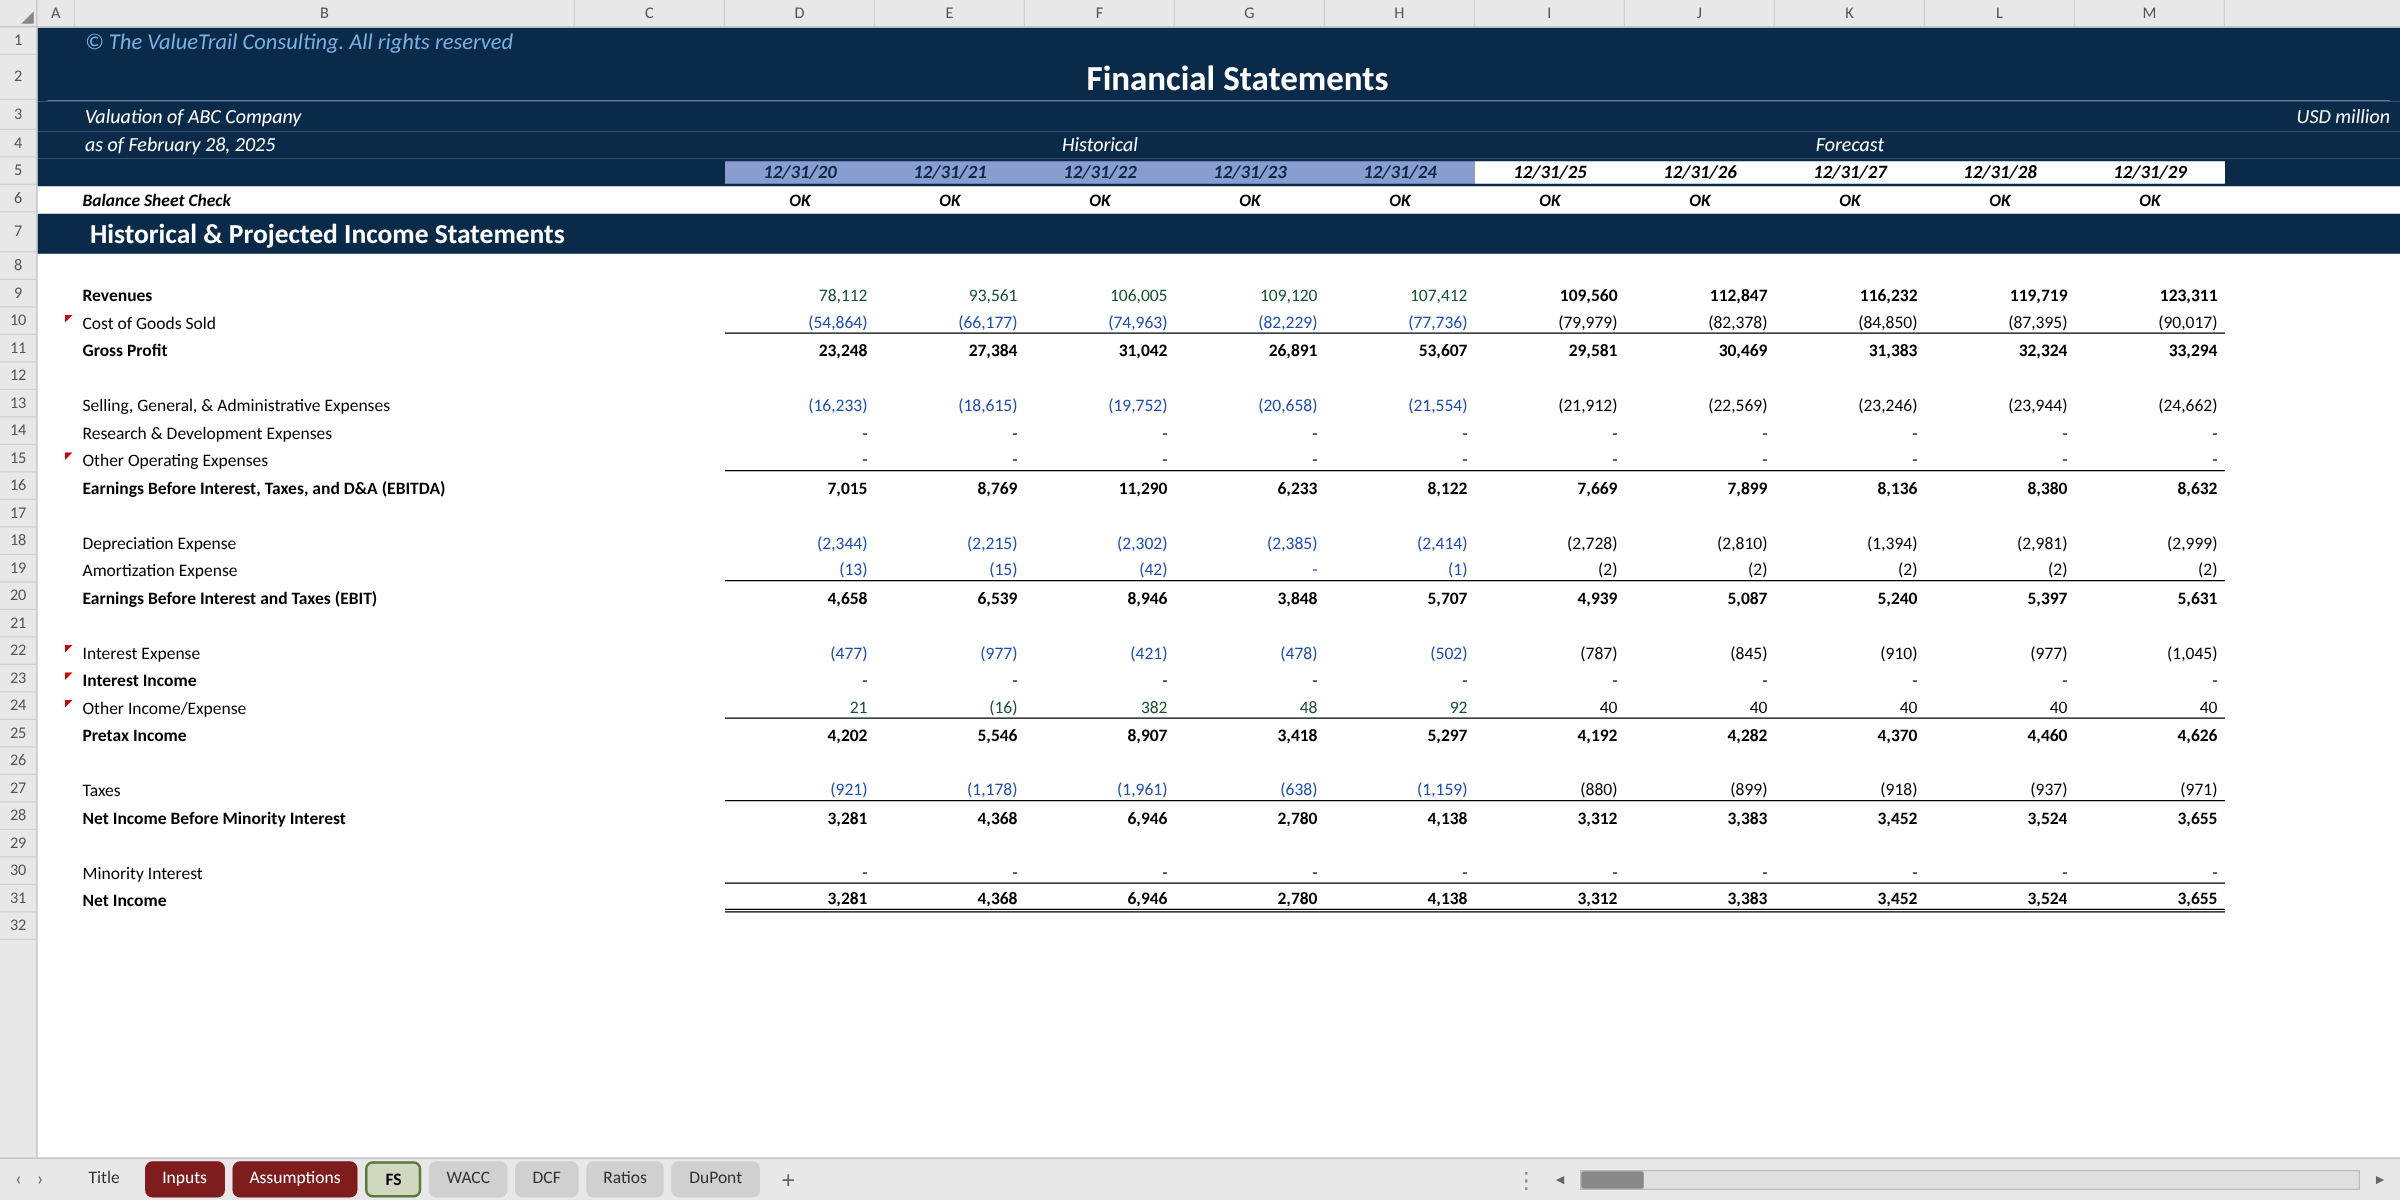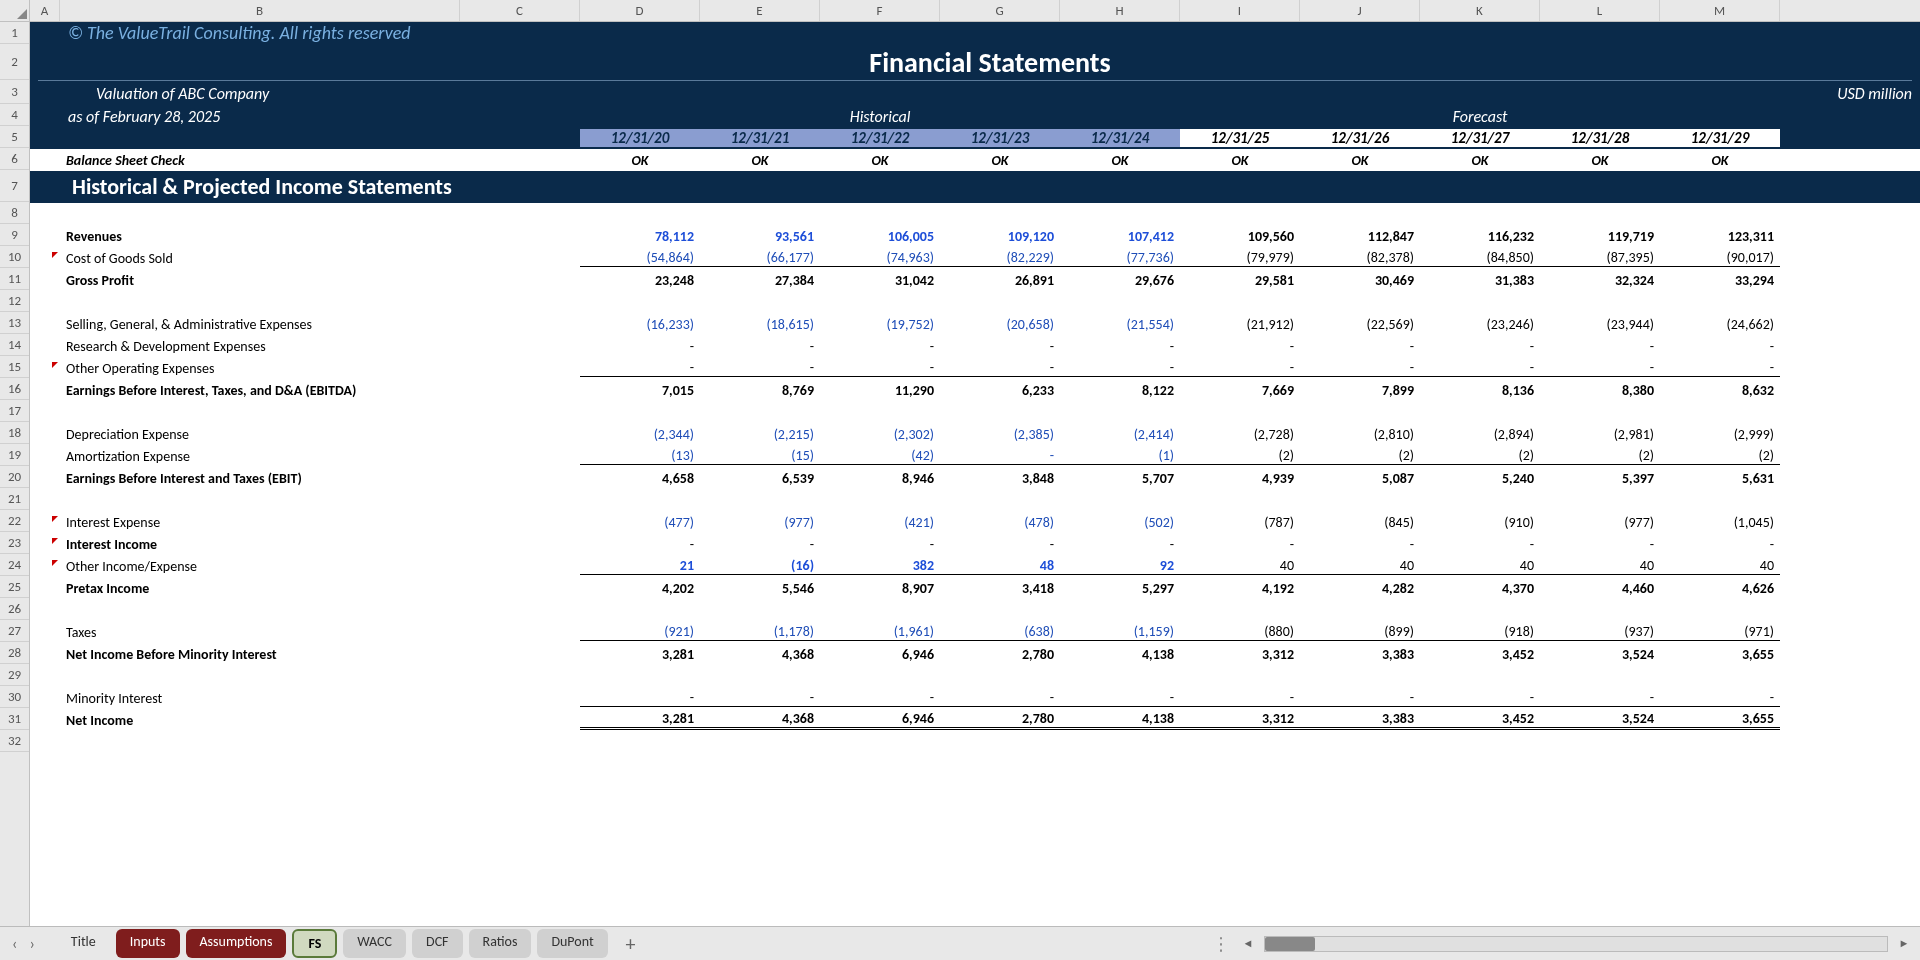--- a/index.html
+++ b/index.html
@@ -24,21 +24,21 @@
 .title-big{font-size:28px;font-weight:bold;text-align:center;width:100%;padding:4px 0}
 .sub{font-style:italic;font-size:16px;padding-left:8px}
 .usd{font-style:italic;font-size:16px;text-align:right;padding-right:8px}
 .period-label{font-style:italic;font-size:16px;text-align:center}
 .date-cell{font-weight:bold;font-style:italic;text-align:center;font-size:15px}
 .hist{background:#8a9dd0;color:#0a2a4a}
 .fcst{background:#fff;color:#000}
 .ok{font-weight:bold;font-style:italic;text-align:center}
 .section-hdr{background:#0a2a4a;color:#fff;font-size:22px;font-weight:bold;padding-left:8px;height:32px;line-height:32px}
 .bold{font-weight:bold}
-.blue{color:#1d4ed8;font-weight:700}
+.blue{color:#14532d;font-weight:400}
 .neg-blue{color:#1e4db7}
 .bb{border-bottom:1px solid #000}
 .bbd{border-bottom:3px double #000}
 .red-tri{position:relative}
 .red-tri::before{content:'';position:absolute;left:-8px;top:2px;width:0;height:0;border-top:6px solid #c00;border-right:6px solid transparent}
 .sheet-tabs{height:34px;background:#e8e8e8;display:flex;align-items:center;border-top:1px solid #bbb;padding:0 8px;gap:6px}
 .nav-arrows{display:flex;gap:4px;margin-right:12px}
 .nav-arrow{font-size:16px;color:#666;cursor:pointer;padding:0 4px}
 .tab{padding:4px 14px;border-radius:6px;font-size:14px;cursor:pointer;background:#d0d0d0;color:#333}
 .tab.dark{background:#7f1d1d;color:#fff}
@@ -114,21 +114,21 @@
             <div style="width: 30px; flex-shrink: 0;"></div>
             <div class="copyright" style="flex: 1 1 0%;">© The ValueTrail Consulting. All rights reserved</div>
           </div>
           <div class="row hdr-band tall" style="height: 36px;">
             <div style="width: 30px; flex-shrink: 0;"></div>
             <div class="title-big">Financial Statements</div>
           </div>
           <div class="hdr-band" style="height: 1px;">
             <div style="border-top:1px solid #5a7a9a;margin:0 8px"></div>
           </div>
-          <div class="row hdr-band" style="height: 24px; padding-left: 28px;">
+          <div class="row hdr-band" style="height: 24px;">
             <div style="width: 30px; flex-shrink: 0;"></div>
             <div class="sub" style="flex: 1 1 0%;">Valuation of  ABC Company</div>
             <div class="usd" style="width: 200px;">USD million</div>
           </div>
           <div class="row hdr-band">
             <div style="width: 30px; flex-shrink: 0;"></div>
             <div class="sub" style="width: 520px;">as of February 28, 2025</div>
             <div class="period-label" style="width: 600px;">Historical</div>
             <div class="period-label" style="width: 600px;">Forecast</div>
           </div>
@@ -193,21 +193,21 @@
             <div class="cell num bb">(87,395)</div>
             <div class="cell num bb">(90,017)</div>
           </div>
           <div class="row ">
             <div style="width: 30px; flex-shrink: 0;"></div>
             <div class="lbl bold" style="position: relative;">Gross Profit</div>
             <div class="cell num bold">23,248</div>
             <div class="cell num bold">27,384</div>
             <div class="cell num bold">31,042</div>
             <div class="cell num bold">26,891</div>
-            <div class="cell num bold">29,676</div>
+            <div class="cell num bold">53,607</div>
             <div class="cell num bold">29,581</div>
             <div class="cell num bold">30,469</div>
             <div class="cell num bold">31,383</div>
             <div class="cell num bold">32,324</div>
             <div class="cell num bold">33,294</div>
           </div>
           <div class="row ">
             <div style="width: 30px; flex-shrink: 0;"></div>
           </div>
           <div class="row ">
@@ -272,21 +272,21 @@
           <div class="row ">
             <div style="width: 30px; flex-shrink: 0;"></div>
             <div class="lbl" style="position: relative;">Depreciation Expense</div>
             <div class="cell num neg-blue">(2,344)</div>
             <div class="cell num neg-blue">(2,215)</div>
             <div class="cell num neg-blue">(2,302)</div>
             <div class="cell num neg-blue">(2,385)</div>
             <div class="cell num neg-blue">(2,414)</div>
             <div class="cell num">(2,728)</div>
             <div class="cell num">(2,810)</div>
-            <div class="cell num">(2,894)</div>
+            <div class="cell num">(1,394)</div>
             <div class="cell num">(2,981)</div>
             <div class="cell num">(2,999)</div>
           </div>
           <div class="row ">
             <div style="width: 30px; flex-shrink: 0;"></div>
             <div class="lbl" style="position: relative;">Amortization Expense</div>
             <div class="cell num neg-blue bb">(13)</div>
             <div class="cell num neg-blue bb">(15)</div>
             <div class="cell num neg-blue bb">(42)</div>
             <div class="cell num neg-blue bb">-</div>

